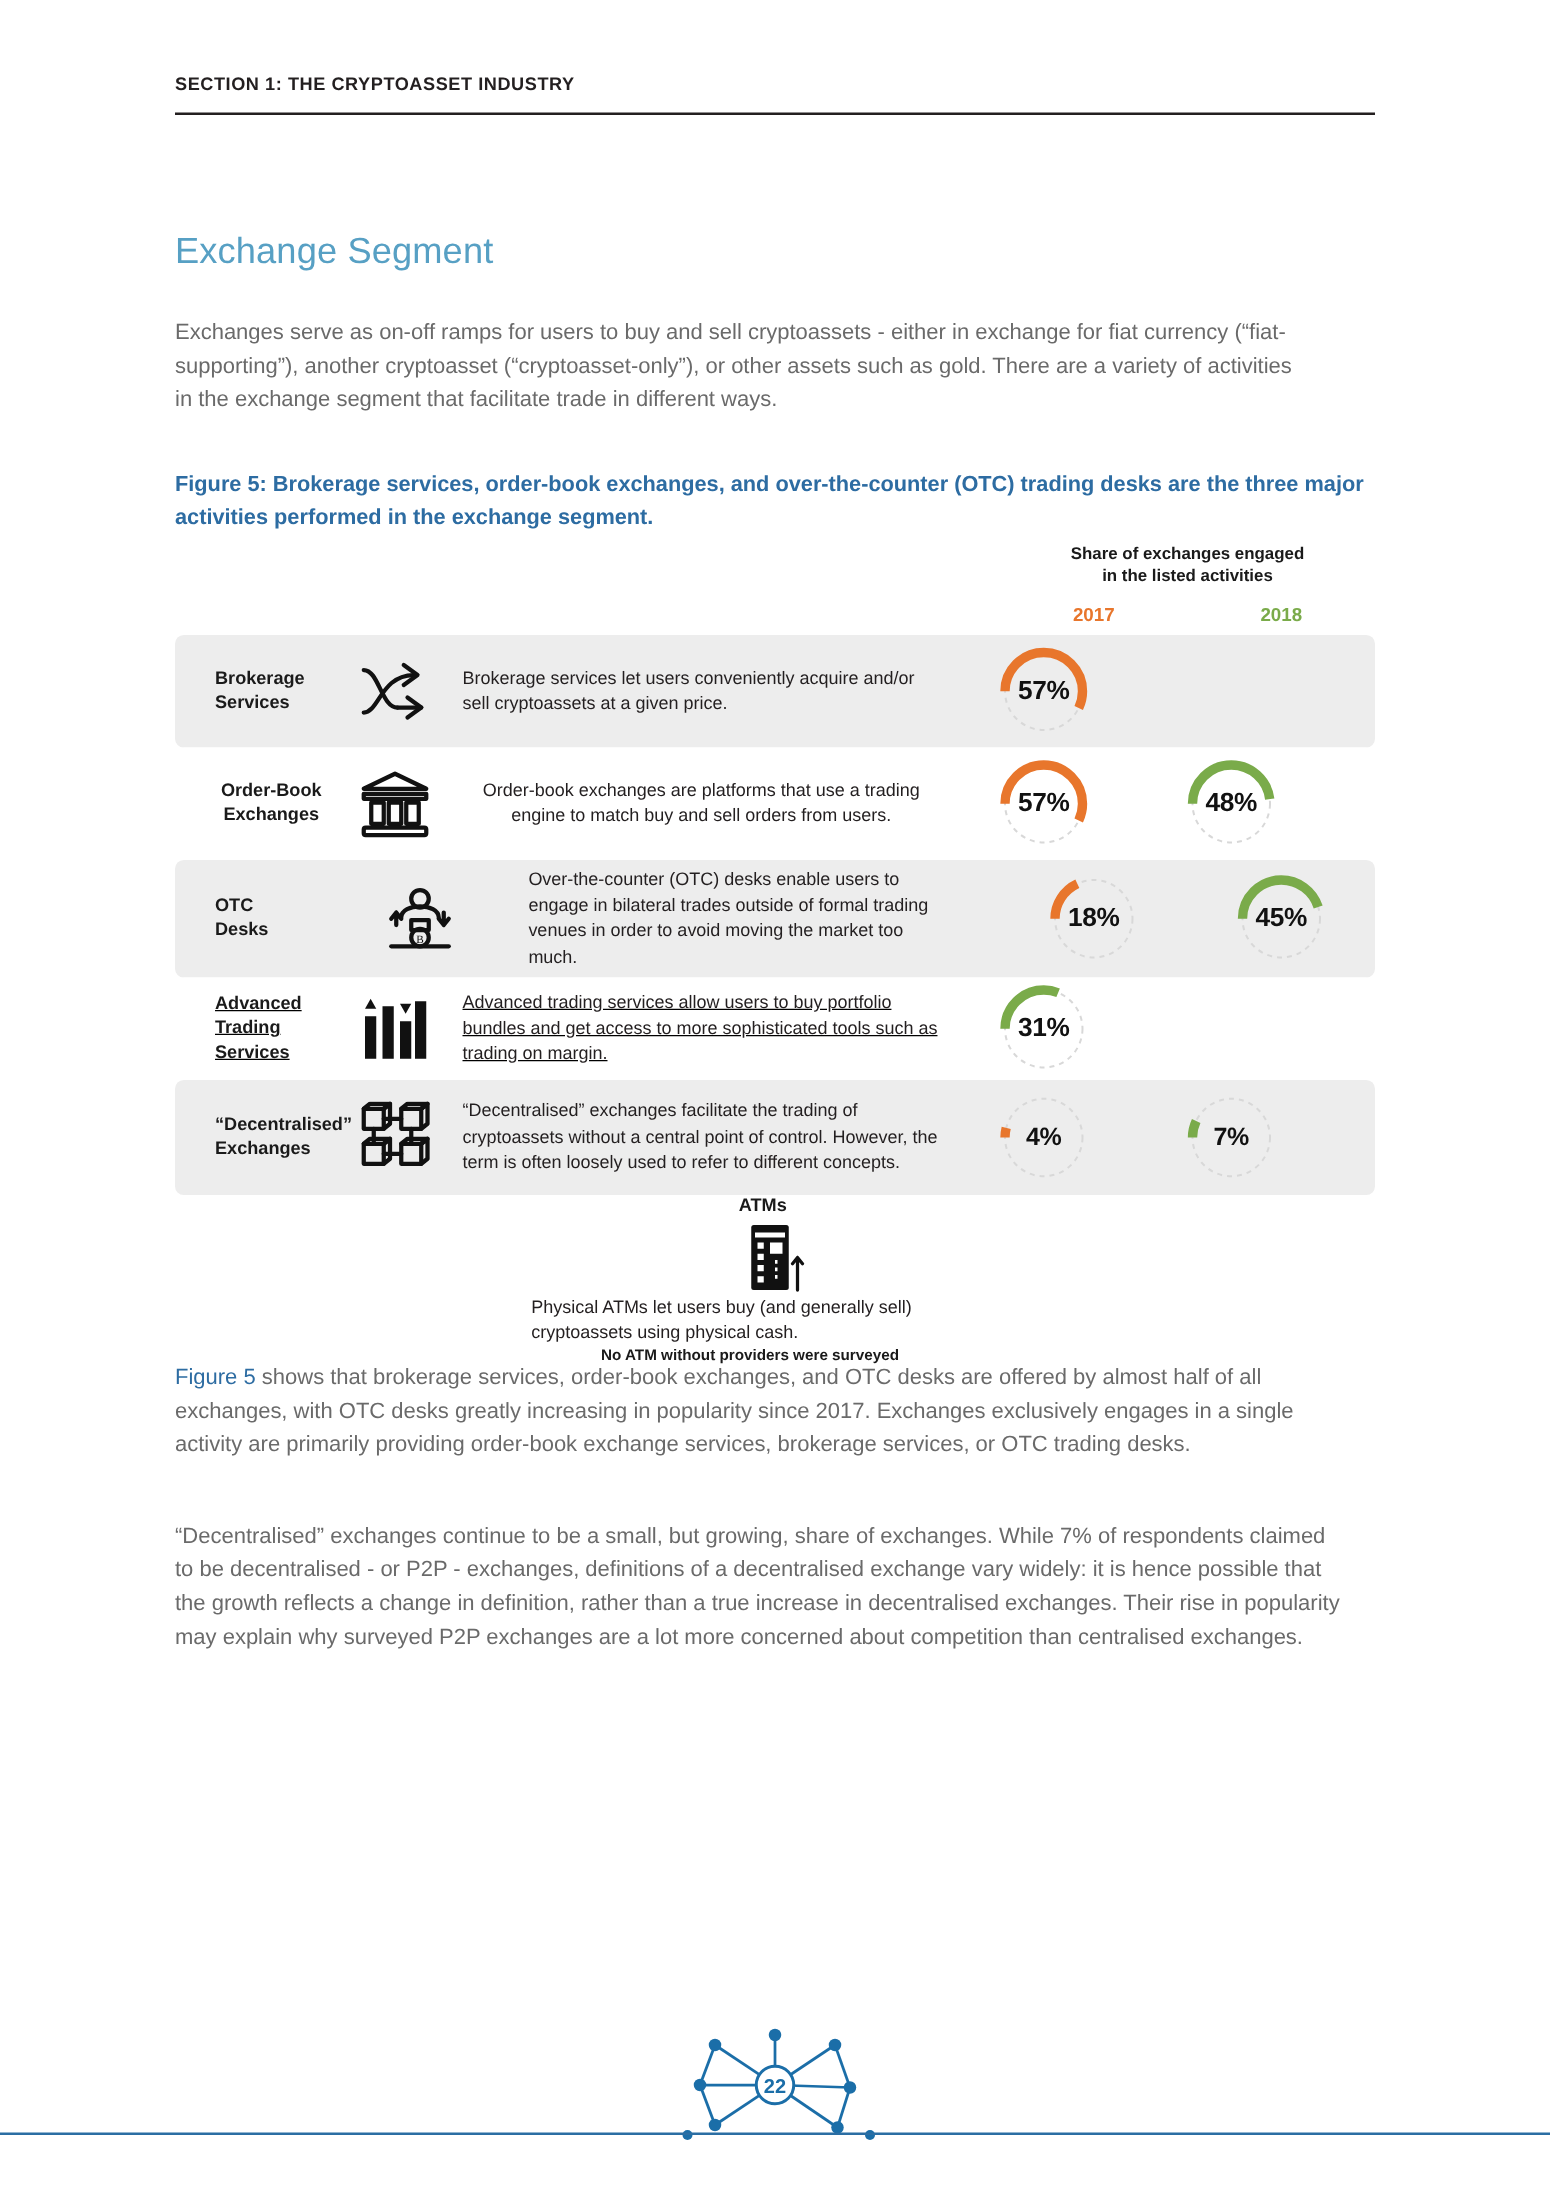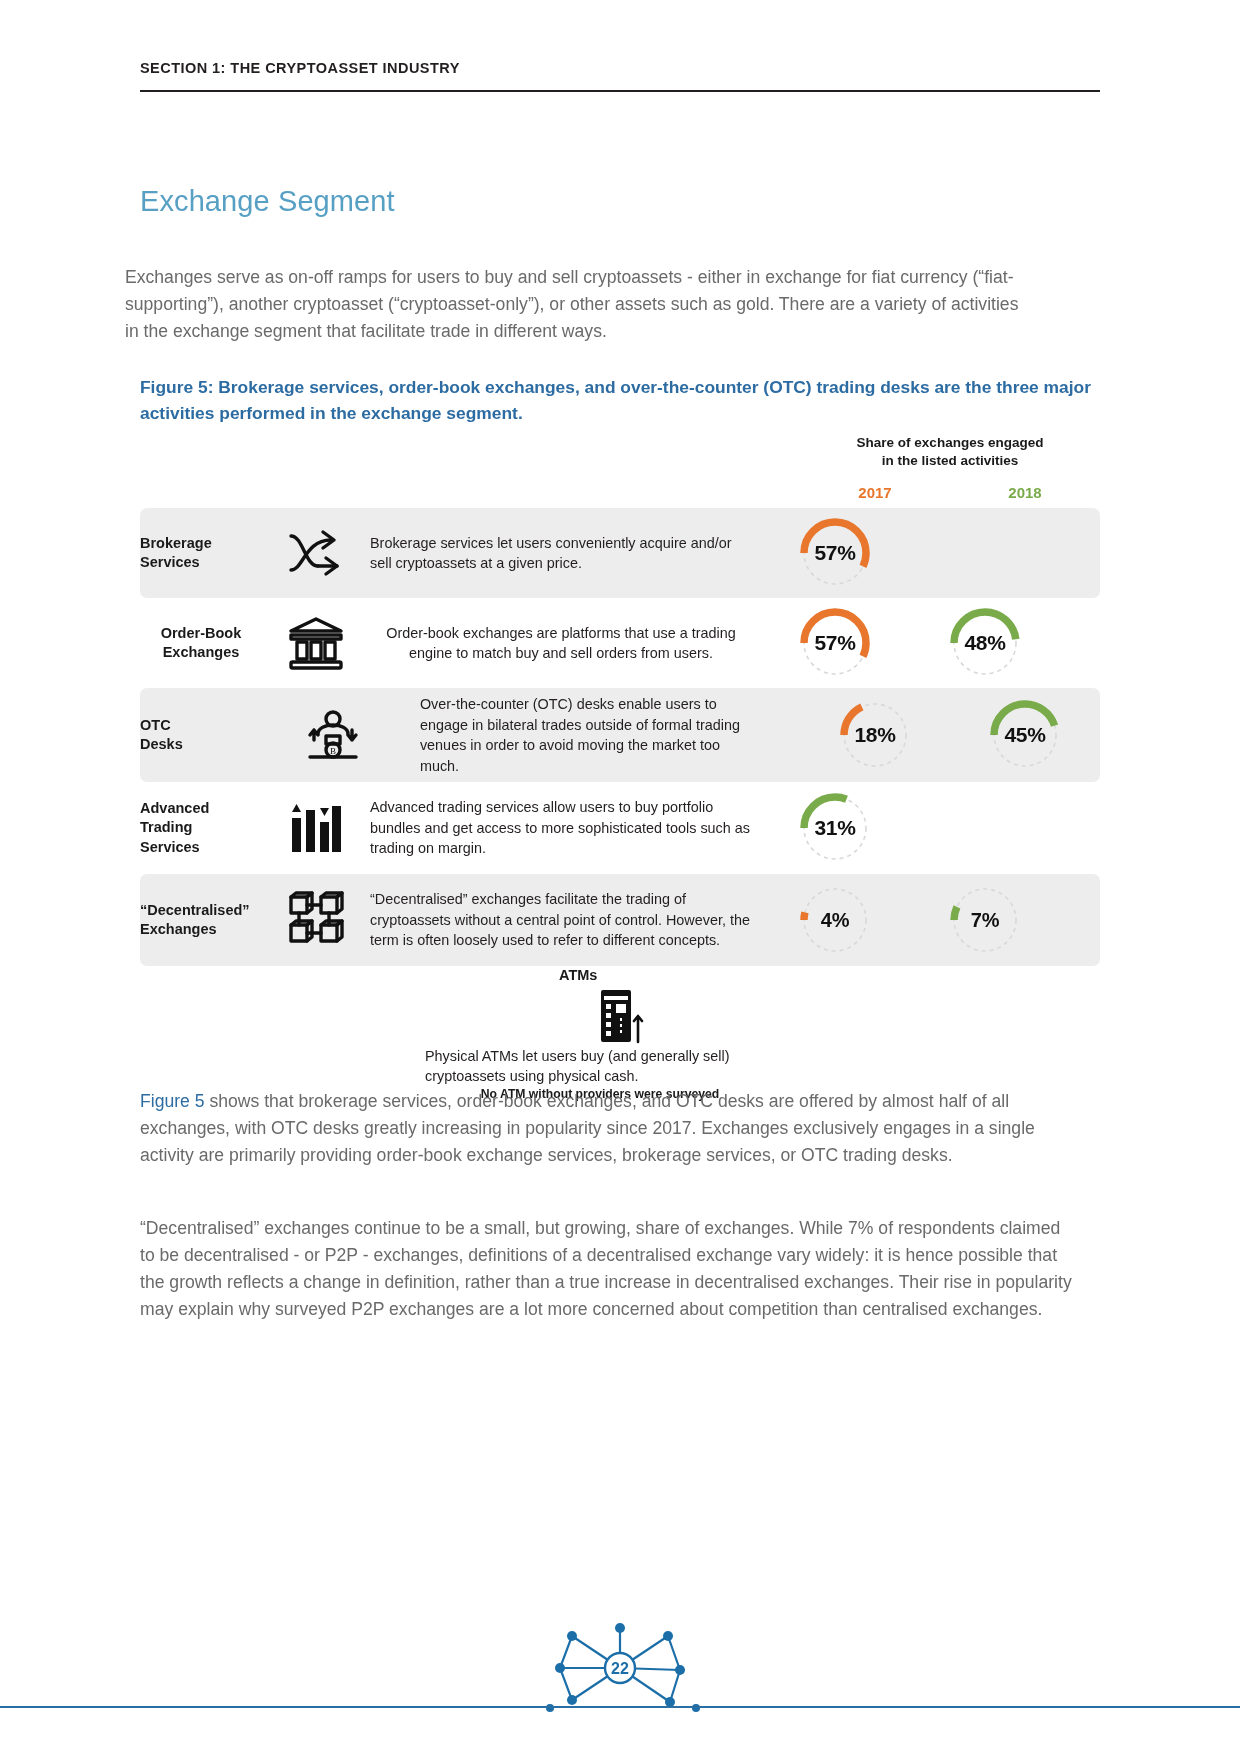--- a/index.html
+++ b/index.html
@@ -26,22 +26,22 @@
 
   
   .section-heading {
     position: absolute; left: 140px; top: 185px;
     font-size: 29px; font-weight: 400; color: #57a0c4;
     letter-spacing: .1px;
   }
 
   
   .intro {
-    position: absolute; left: 125px; top: 252px; width: 910px;
-    font-size: 17.6px; line-height: 27px; color: #6a6a6a; margin-top: 12px;
+    position: absolute; left: 140px; top: 252px; width: 910px;
+    font-size: 17.6px; line-height: 27px; color: #6a6a6a;
   }
 
   
   .fig-caption {
     position: absolute; left: 140px; top: 374px; width: 960px;
     font-size: 17.4px; line-height: 26px; font-weight: bold; color: #2d6ca2;
   }
 
   
   .col-head {
@@ -67,21 +67,21 @@
   }
   .frow {
     display: flex; align-items: center;
     width: 960px; border-radius: 7px;
     position: relative;
   }
   .frow.shaded { background: #ededed; }
   .frow.plain  { background: #ffffff; }
 
   .c-label {
-    width: 122px; padding-left: 0;
+    width: 122px; padding-left: 32px;
     font-size: 14.5px; font-weight: bold; color: #1a1a1a; line-height: 19.5px;
   }
   .c-icon {
     width: 108px; display: flex; align-items: center; justify-content: center;
   }
   .c-desc {
     width: 390px; padding-right: 8px;
     font-size: 14.4px; line-height: 20.5px; color: #231f20;
   }
   .c-gauges {
@@ -239,21 +239,21 @@
             <div class="gauge ">
     <svg width="84" height="84" viewBox="0 0 84 84">
       <circle cx="42" cy="42" r="31" fill="none" stroke="#D8D8D8" stroke-width="1.6" stroke-dasharray="4 4"></circle>
       <circle cx="42" cy="42" r="31" fill="none" stroke="#7AAB4A" stroke-width="7.5" stroke-linecap="butt" stroke-dasharray="87.65043503515523 107.12830948741194" transform="rotate(180 42 42)"></circle>
     </svg>
     <div class="gval">45%</div>
   </div>
           </div>
         </div>
       </div>
-      <div class="frow plain" style="height: 92px;">
+      <div class="frow plain" style="height: 82px; text-decoration: underline;">
         <div class="c-label">Advanced<br>Trading<br>Services</div>
         <div class="c-icon">
           <svg width="58" height="56" viewBox="0 0 58 56">
         <rect x="5" y="18" width="9" height="34" fill="#111"></rect>
         <rect x="19" y="10" width="9" height="42" fill="#111"></rect>
         <rect x="33" y="22" width="9" height="30" fill="#111"></rect>
         <rect x="45" y="6" width="9" height="46" fill="#111"></rect>
         <path d="M9.5 4 L 14 12 L 5 12 Z" fill="#111"></path>
         <path d="M37.5 16 L 42 8 L 33 8 Z" fill="#111"></path>
       </svg>

